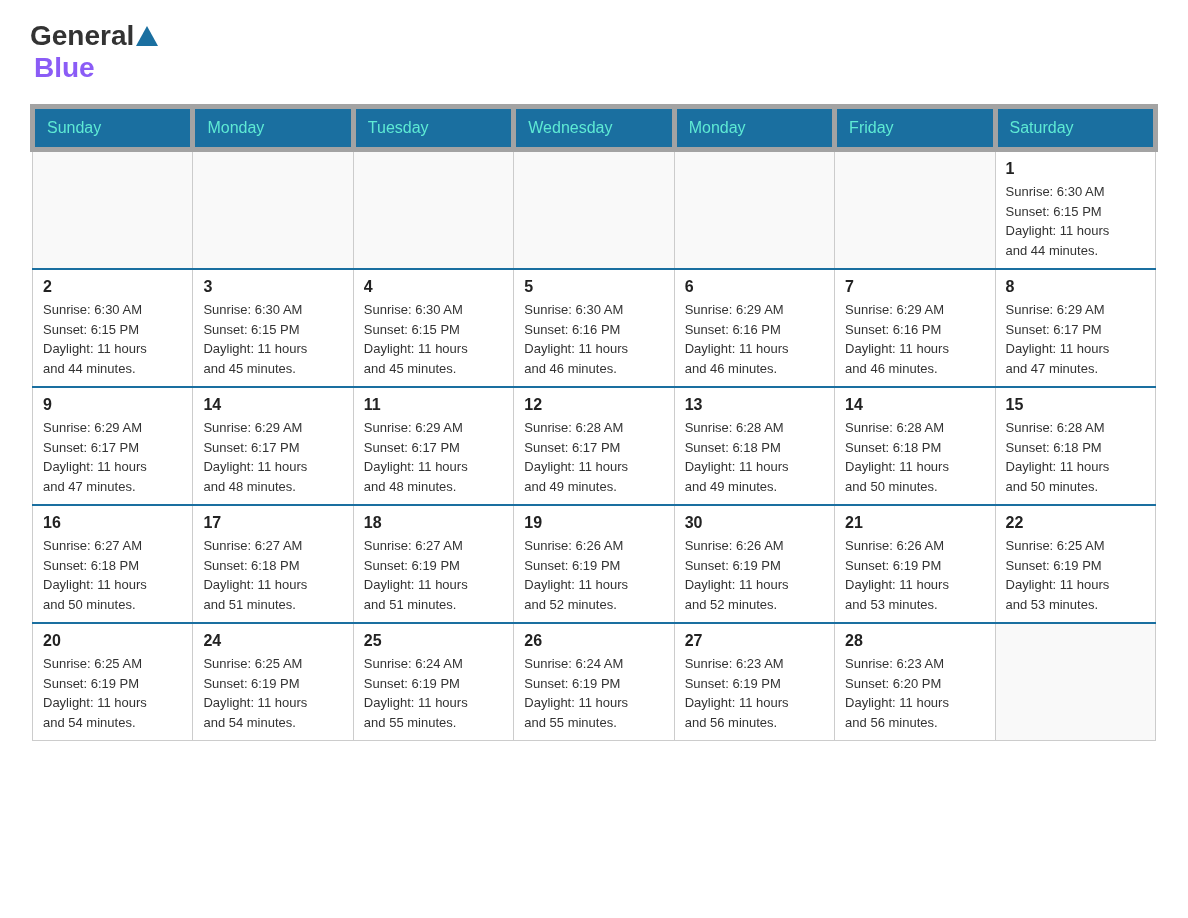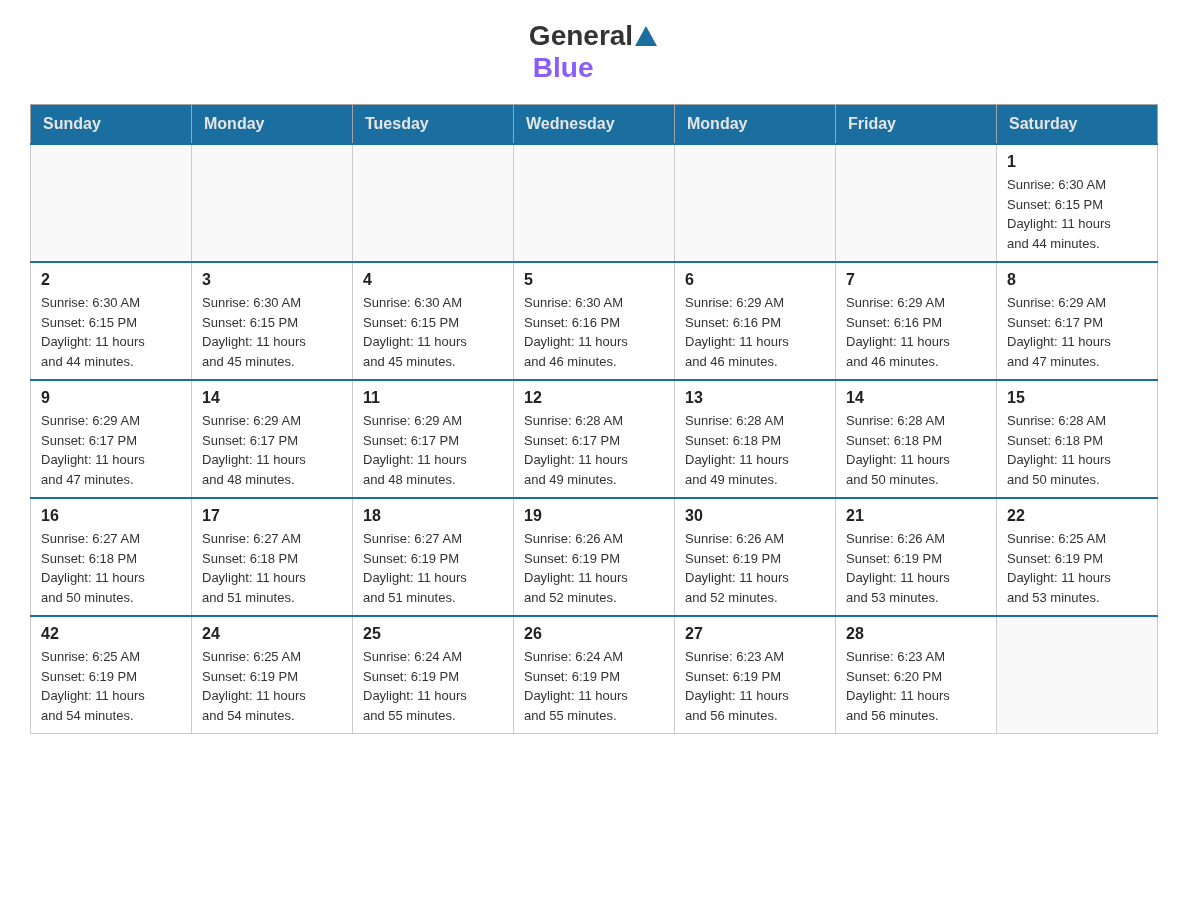--- a/index.html
+++ b/index.html
@@ -8,20 +8,21 @@
       background: #fff;
       padding: 20px 30px;
       width: 1188px;
       min-height: 918px;
     }
     .header {
       display: flex;
       justify-content: center;
       align-items: flex-start;
       margin-bottom: 20px;
+      flex-direction: column;
     }
     .logo-wrapper {
       display: flex;
       flex-direction: column;
     }
     .logo-row1 {
       display: flex;
       align-items: center;
     }
     .title-area {
@@ -38,26 +39,26 @@
       color: #444;
       margin-top: 4px;
     }
     .calendar-table {
       width: 100%;
       border-collapse: collapse;
       border: 1px solid #999;
     }
     .calendar-table th {
       background-color: #1a6fa0;
-      color: #e5e5e5;
+      color: #5eead4;
       text-align: left;
       padding: 10px 12px;
       font-size: 16px;
-      font-weight: bold;
-      border: 1px solid #a3a3a3;
+      font-weight: normal;
+      border: 5px solid #a3a3a3;
     }
     .calendar-table td {
       vertical-align: top;
       padding: 8px 10px;
       border: 1px solid #ccc;
       font-size: 13px;
       color: #333;
       width: calc(100% / 7);
       min-height: 100px;
     }
@@ -275,21 +276,21 @@
         <td>
           <span class="day-number">22</span>
           <div class="day-info">Sunrise: 6:25 AM</div>
           <div class="day-info">Sunset: 6:19 PM</div>
           <div class="day-info">Daylight: 11 hours</div>
           <div class="day-info">and 53 minutes.</div>
         </td>
       </tr>
       <tr>
         <td>
-          <span class="day-number">42</span>
+          <span class="day-number">20</span>
           <div class="day-info">Sunrise: 6:25 AM</div>
           <div class="day-info">Sunset: 6:19 PM</div>
           <div class="day-info">Daylight: 11 hours</div>
           <div class="day-info">and 54 minutes.</div>
         </td>
         <td>
           <span class="day-number">24</span>
           <div class="day-info">Sunrise: 6:25 AM</div>
           <div class="day-info">Sunset: 6:19 PM</div>
           <div class="day-info">Daylight: 11 hours</div>

